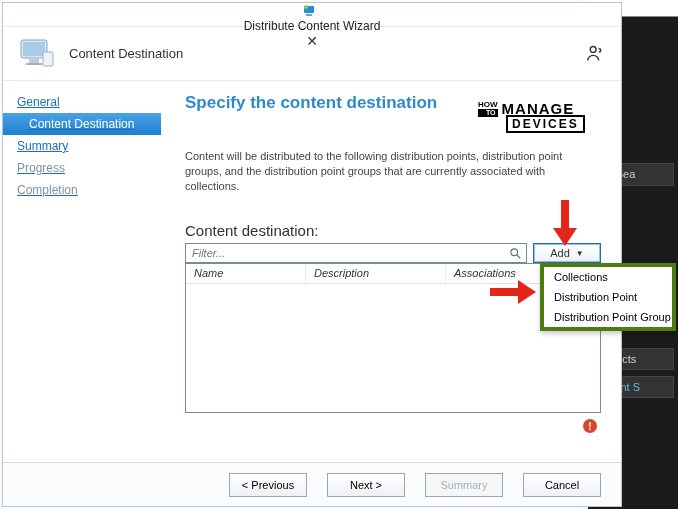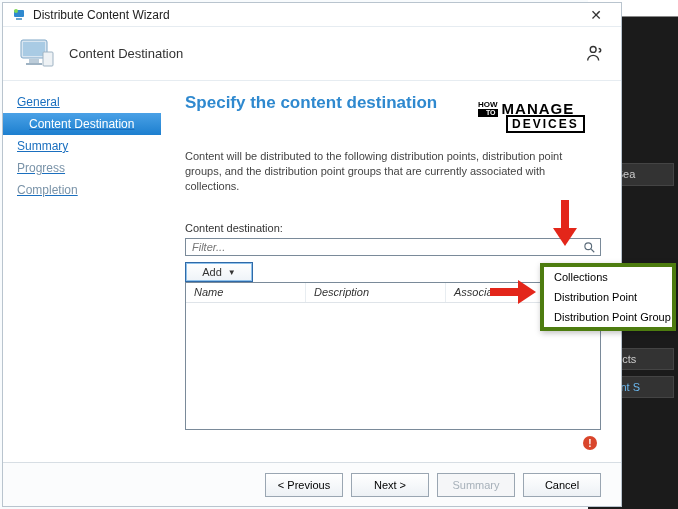--- a/index.html
+++ b/index.html
@@ -48,20 +48,21 @@
     flex-direction:column;
   }
   .titlebar {
     height:24px;
     display:flex;
     align-items:center;
     padding:0 8px;
     font-size:12px;
     color:#222;
     border-bottom:1px solid #e6ecf1;
+    flex-direction:column;
   }
   .titlebar .ticon {
     width:16px;height:16px;
     margin-right:6px;
     display:inline-flex;align-items:center;justify-content:center;
   }
   .titlebar .spacer { flex:1; }
   .titlebar .close {
     width:34px;height:20px;
     display:flex;align-items:center;justify-content:center;
@@ -127,30 +128,29 @@
     margin:0 0 36px 0;
   }
   .explain {
     font-size:11px;
     color:#444;
     line-height:15px;
     margin-bottom:28px;
     max-width:420px;
   }
   .dest-label {
-    font-size:11px;
+    font-size:15px;
     color:#333;
     margin-bottom:4px;
   }
   .filter-row {
     display:flex;
     align-items:stretch;
     gap:6px;
     margin-bottom:0;
-    flex-direction:column;
   }
   .filter-box {
     flex:1;
     height:20px;
     border:1px solid #7a8a99;
     display:flex;align-items:center;
     padding:0 4px;
     background:#fff;
   }
   .filter-box input {
@@ -220,21 +220,21 @@
     display:flex;align-items:center;justify-content:center;
     color:#fff;font-size:10px;font-weight:bold;
   }
 
   .footer {
     height:44px;
     border-top:1px solid #d7dee4;
     display:flex;
     align-items:center;
     justify-content:flex-end;
-    gap:8px;
+    gap:20px;
     padding:0 20px;
     background:#fbfcfd;
   }
   .footer button {
     min-width:78px;height:24px;
     font-size:11px;
     border:1px solid #9aa6b2;
     background:linear-gradient(#fff,#edf1f5);
     cursor:pointer;
   }

